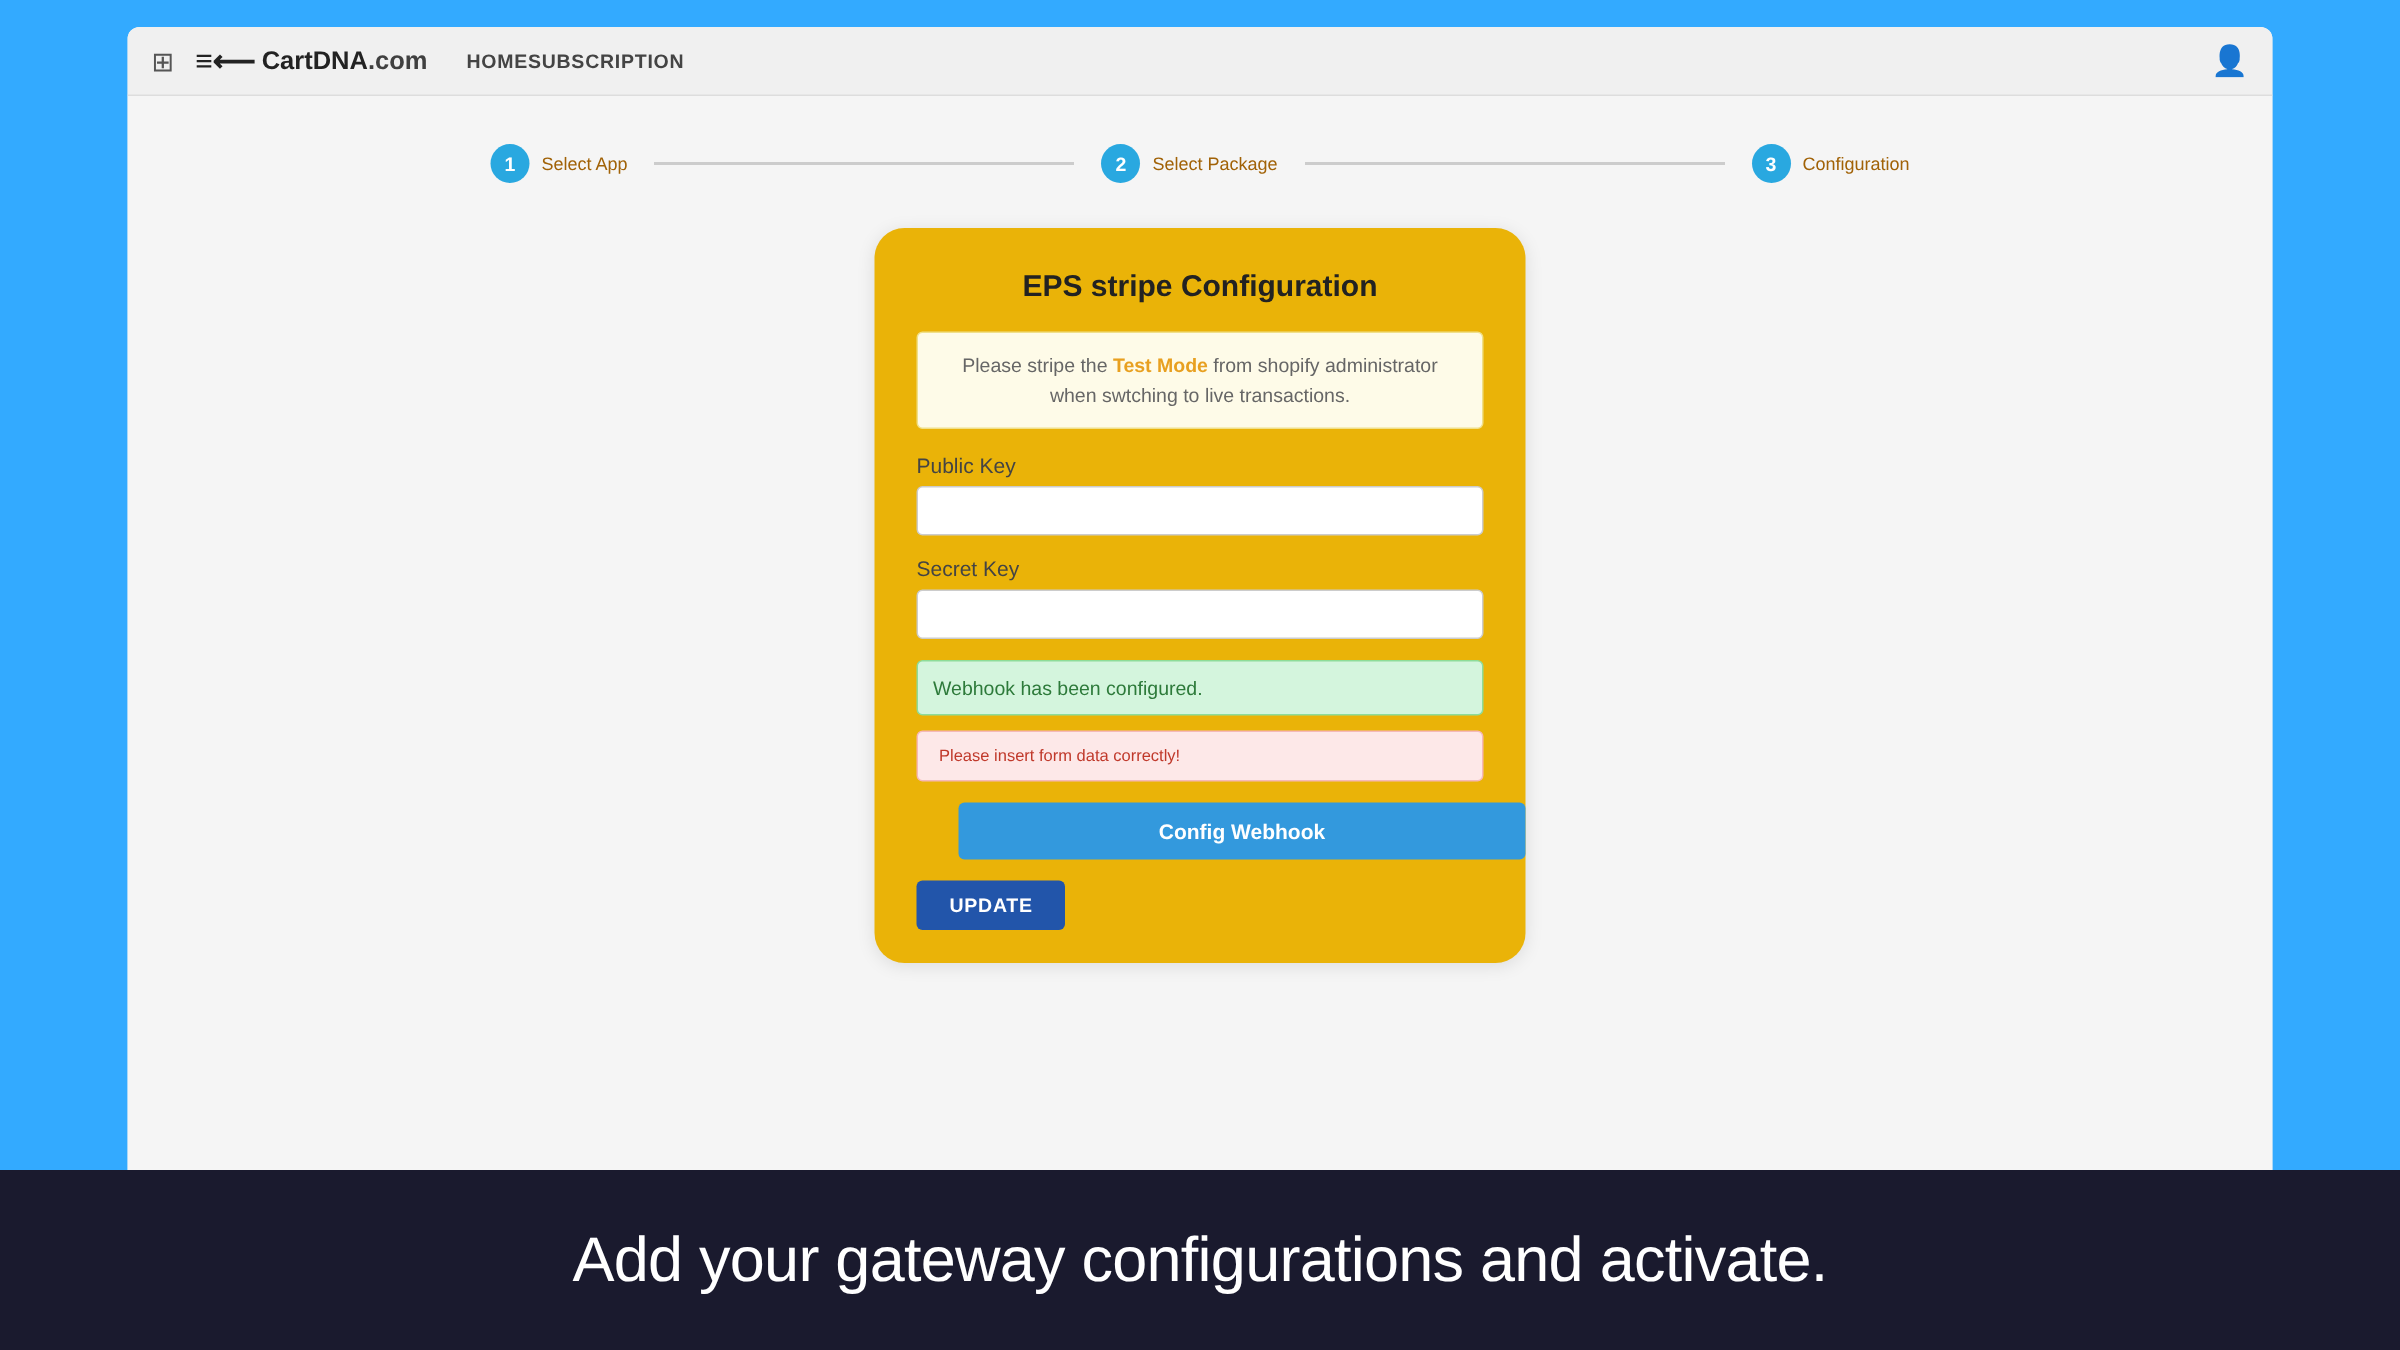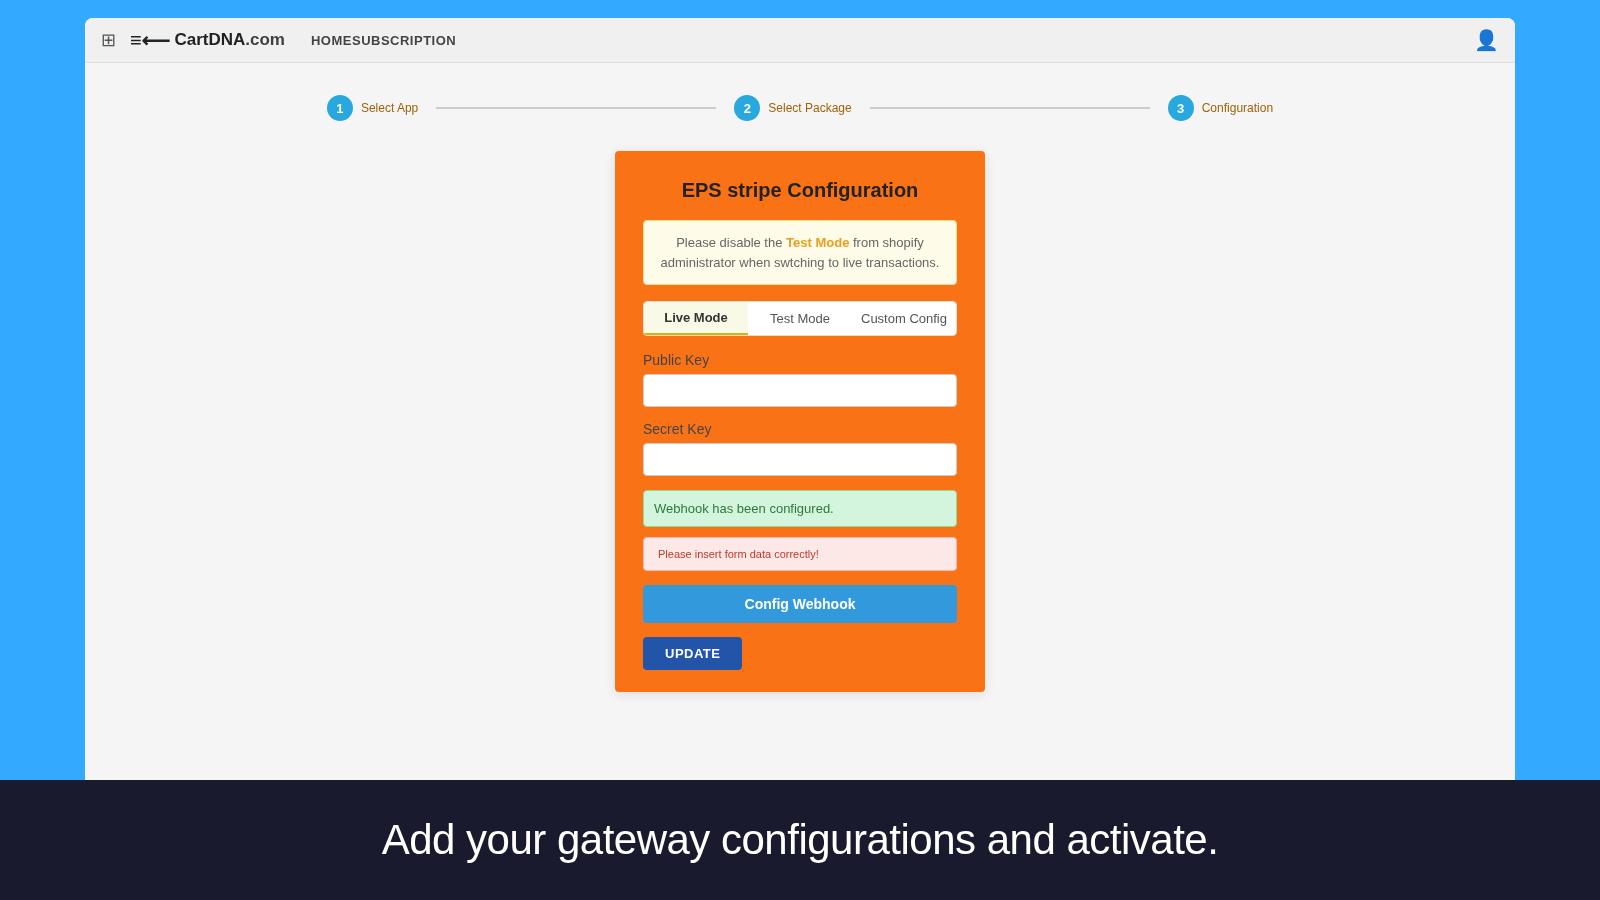--- a/index.html
+++ b/index.html
@@ -122,24 +122,24 @@
     .step-line {
       flex: 1;
       height: 2px;
       background: #ccc;
       margin: 0 18px;
       max-width: 280px;
     }
 
     
     .card {
-      background: #f97316;
-      border-radius: 4px;
+      background: #eab308;
+      border-radius: 20px;
       box-shadow: 0 2px 12px rgba(0,0,0,0.1);
-      width: 370px;
+      width: 434px;
       margin: 0 auto;
       padding: 28px 28px 22px 28px;
     }
 
     .card-title {
       font-size: 20px;
       font-weight: bold;
       color: #222;
       text-align: center;
       margin-bottom: 18px;
@@ -236,20 +236,21 @@
       width: 100%;
       background: #3399dd;
       color: white;
       border: none;
       border-radius: 4px;
       padding: 11px;
       font-size: 14px;
       font-weight: 600;
       cursor: pointer;
       margin-bottom: 14px;
+      margin-left: 28px;
     }
 
     .btn-update-row {
       display: flex;
       justify-content: flex-start;
     }
 
     .btn-update {
       background: #2255aa;
       color: white;
@@ -309,29 +310,24 @@
         <span class="step-label">Configuration</span>
       </div>
     </div>
 
     <div class="card">
 
       <div class="card-title">EPS stripe Configuration</div>
 
       
       <div class="warning-banner">
-        <span>Please disable the </span><span class="highlight">Test Mode</span><span> from shopify administrator when swtching to live transactions.</span>
-      </div>
-
-      
-      <div class="tabs">
-        <button class="tab active">Live Mode</button>
-        <button class="tab">Test Mode</button>
-        <button class="tab">Custom Config</button>
-      </div>
+        <span>Please stripe the </span><span class="highlight">Test Mode</span><span> from shopify administrator when swtching to live transactions.</span>
+      </div>
+
+      
 
       
       <div class="field-label">Public Key</div>
       <input class="field-input" type="text" placeholder="" style="">
 
       
       <div class="field-label">Secret Key</div>
       <input class="field-input" type="password" placeholder="" style="">
 
       

